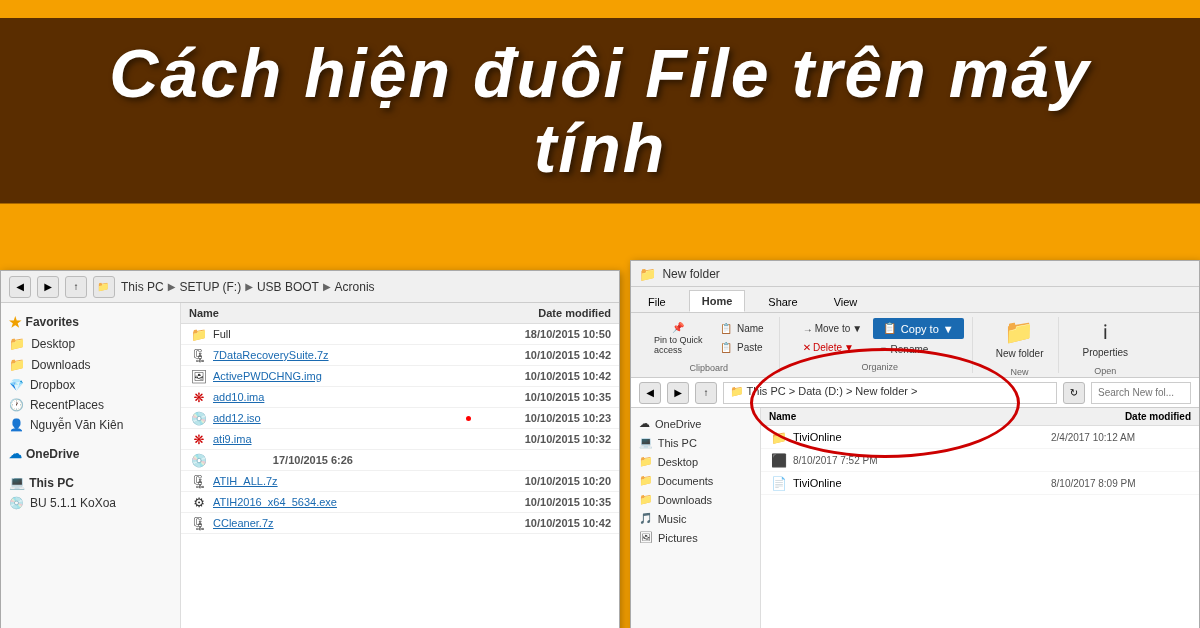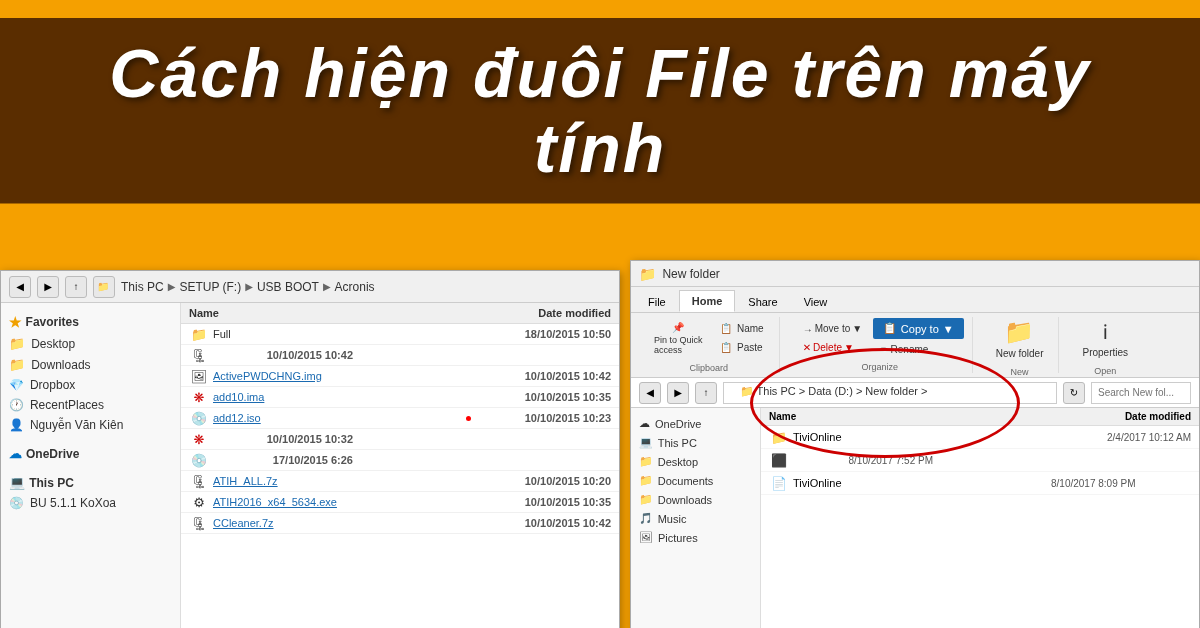--- a/index.html
+++ b/index.html
@@ -220,21 +220,21 @@
     }
 
     
     .ribbon {
       background: #f0f0f0;
       border-bottom: 1px solid #ccc;
     }
 
     .ribbon-tabs {
       display: flex;
-      gap: 0;
+      gap: 10px;
       padding: 0 4px;
       border-bottom: 1px solid #ccc;
       height: 26px;
       align-items: flex-end;
     }
 
     .ribbon-tab {
       padding: 4px 12px;
       font-size: 11px;
       cursor: pointer;
@@ -331,21 +331,21 @@
       display: flex;
       align-items: center;
       gap: 6px;
       height: 30px;
     }
 
     .address-field {
       flex: 1;
       background: white;
       border: 1px solid #ccc;
-      padding: 2px 16px;
+      padding: 2px 6px;
       font-size: 11px;
       color: #333;
       height: 22px;
     }
 
     .search-field {
       width: 100px;
       background: white;
       border: 1px solid #ccc;
       padding: 2px 6px;
@@ -497,20 +497,21 @@
         <span class="col-date">Date modified</span>
       </div>
 
       <div class="file-item">
         <div class="file-icon">📁</div>
         <span class="file-name no-link">Full</span>
         <span class="file-date">18/10/2015 10:50</span>
       </div>
       <div class="file-item">
         <div class="file-icon">🗜</div>
+        <span class="file-name">7DataRecoverySuite.7z</span>
         <span class="file-date">10/10/2015 10:42</span>
       </div>
       <div class="file-item">
         <div class="file-icon">🖼</div>
         <span class="file-name">ActivePWDCHNG.img</span>
         <span class="file-date">10/10/2015 10:42</span>
       </div>
       <div class="file-item">
         <div class="file-icon" style="color:#cc0000;">❋</div>
         <span class="file-name">add10.ima</span>
@@ -518,20 +519,21 @@
       </div>
       <div class="file-item">
         <div class="file-icon">💿</div>
         <span class="file-name">add12.iso</span>
         <span style="width:8px;"></span>
           <span class="small-dot"></span>
         <span class="file-date">10/10/2015 10:23</span>
       </div>
       <div class="file-item">
         <div class="file-icon" style="color:#cc0000;">❋</div>
+        <span class="file-name">ati9.ima</span>
         <span class="file-date">10/10/2015 10:32</span>
       </div>
       <div class="file-item">
         <div class="file-icon">💿</div>
         <span class="file-date">17/10/2015 6:26</span>
       </div>
       <div class="file-item">
         <div class="file-icon">🗜</div>
         <span class="file-name">ATIH_ALL.7z</span>
         <span class="file-date">10/10/2015 10:20</span>
@@ -678,25 +680,25 @@
     </div>
 
     <div class="file-list-right">
       <div class="file-list-right-header">
         <span style="flex:1;">Name</span>
         <span style="width:140px;text-align:right;">Date modified</span>
       </div>
       <div class="file-item-right">
         <div class="file-icon">📁</div>
         <span style="flex:1;font-size:11px;">TiviOnline</span>
-        <span style="width:140px;text-align:right;font-size:10px;color:#555;">2/4/2017 10:12 AM</span>
+        <span style="width:140px;text-align:left;font-size:10px;color:#555;">2/4/2017 10:12 AM</span>
       </div>
       <div class="file-item-right">
         <div class="file-icon">⬛</div>
-        <span style="width:140px;text-align:right;font-size:10px;color:#555;">8/10/2017 7:52 PM</span>
+        <span style="width:140px;text-align:left;font-size:10px;color:#555;">8/10/2017 7:52 PM</span>
       </div>
       <div class="file-item-right">
         <div class="file-icon">📄</div>
         <span style="flex:1;font-size:11px;">TiviOnline</span>
         <span style="width:140px;font-size:10px;color:#555;">8/10/2017 8:09 PM</span>
       </div>
     </div>
   </div>
 </div>
 

